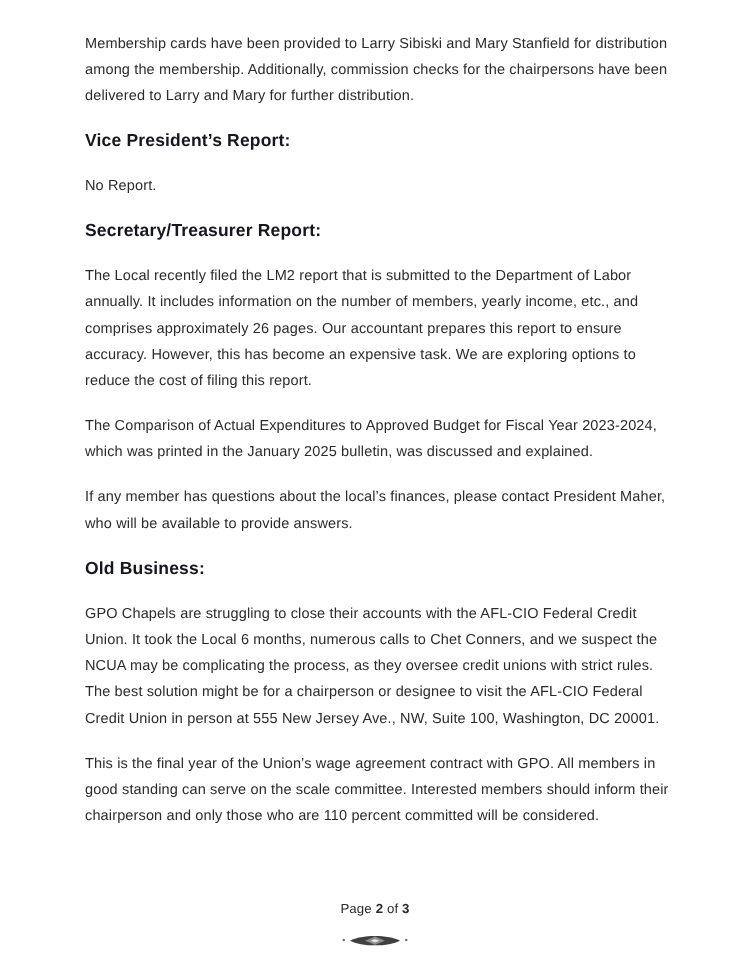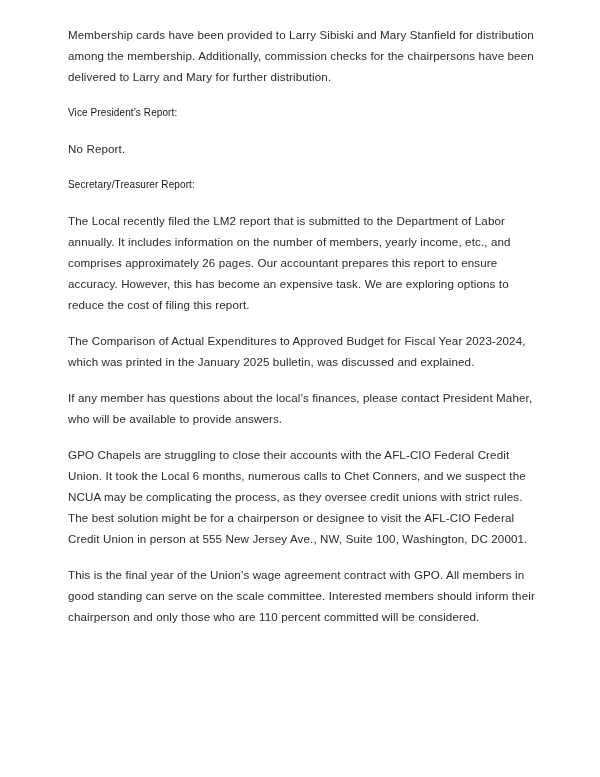--- a/index.html
+++ b/index.html
@@ -28,23 +28,23 @@
   p.para {
     margin: 0 0 15px 0;
     font-size: 11.6px;
     line-height: 21px;
     color: #2b2b2b;
     text-align: left;
     letter-spacing: 0.01em;
   }
   h3.heading {
     margin: 0 0 15px 0;
-    font-size: 10px;
+    font-size: 14px;
     line-height: 21px;
-    font-weight: normal;
+    font-weight: bold;
     color: #16171c;
     letter-spacing: 0.01em;
   }
   .footer {
     position: absolute;
     left: 0;
     right: 0;
     bottom: 18px;
     text-align: center;
   }
@@ -85,17 +85,34 @@
 
 <div class="page">
   <div class="doc-body" id="doc-body">
       <p class="para">Membership cards have been provided to Larry Sibiski and Mary Stanfield for distribution among the membership. Additionally, commission checks for the chairpersons have been delivered to Larry and Mary for further distribution.</p>
       <h3 class="heading">Vice President’s Report:</h3>
       <p class="para">No Report.</p>
       <h3 class="heading">Secretary/Treasurer Report:</h3>
       <p class="para">The Local recently filed the LM2 report that is submitted to the Department of Labor annually. It includes information on the number of members, yearly income, etc., and comprises approximately 26 pages. Our accountant prepares this report to ensure accuracy. However, this has become an expensive task. We are exploring options to reduce the cost of filing this report.</p>
       <p class="para">The Comparison of Actual Expenditures to Approved Budget for Fiscal Year 2023-2024, which was printed in the January 2025 bulletin, was discussed and explained.</p>
       <p class="para">If any member has questions about the local’s finances, please contact President Maher, who will be available to provide answers.</p>
+      <h3 class="heading">Old Business:</h3>
       <p class="para">GPO Chapels are struggling to close their accounts with the AFL-CIO Federal Credit Union. It took the Local 6 months, numerous calls to Chet Conners, and we suspect the NCUA may be complicating the process, as they oversee credit unions with strict rules. The best solution might be for a chairperson or designee to visit the AFL-CIO Federal Credit Union in person at 555 New Jersey Ave., NW, Suite 100, Washington, DC 20001.</p>
       <p class="para">This is the final year of the Union’s wage agreement contract with GPO. All members in good standing can serve on the scale committee. Interested members should inform their chairperson and only those who are 110 percent committed will be considered.</p>
     </div>
 
+  <div class="footer">
+    <div class="page-number">
+      <span>Page </span><b>2</b><span> of </span><b>3</b>
+    </div>
+    <div class="ornament">
+      <span class="dot"></span>
+      <span class="lens">
+        <svg width="42" height="11" viewBox="0 0 42 11" xmlns="http://www.w3.org/2000/svg">
+          <path d="M1 5.5 C 10 0.5, 32 0.5, 41 5.5 C 32 10.5, 10 10.5, 1 5.5 Z" fill="#3f3f3f"></path>
+          <path d="M13 5.5 L 21 2.2 L 29 5.5 L 21 8.8 Z" fill="#8c8c8c"></path>
+          <path d="M17.5 5.5 L 21 4.1 L 24.5 5.5 L 21 6.9 Z" fill="#e2e2e2"></path>
+        </svg>
+      </span>
+      <span class="dot"></span>
+    </div>
+  </div>
 </div>
 
 </body></html>

